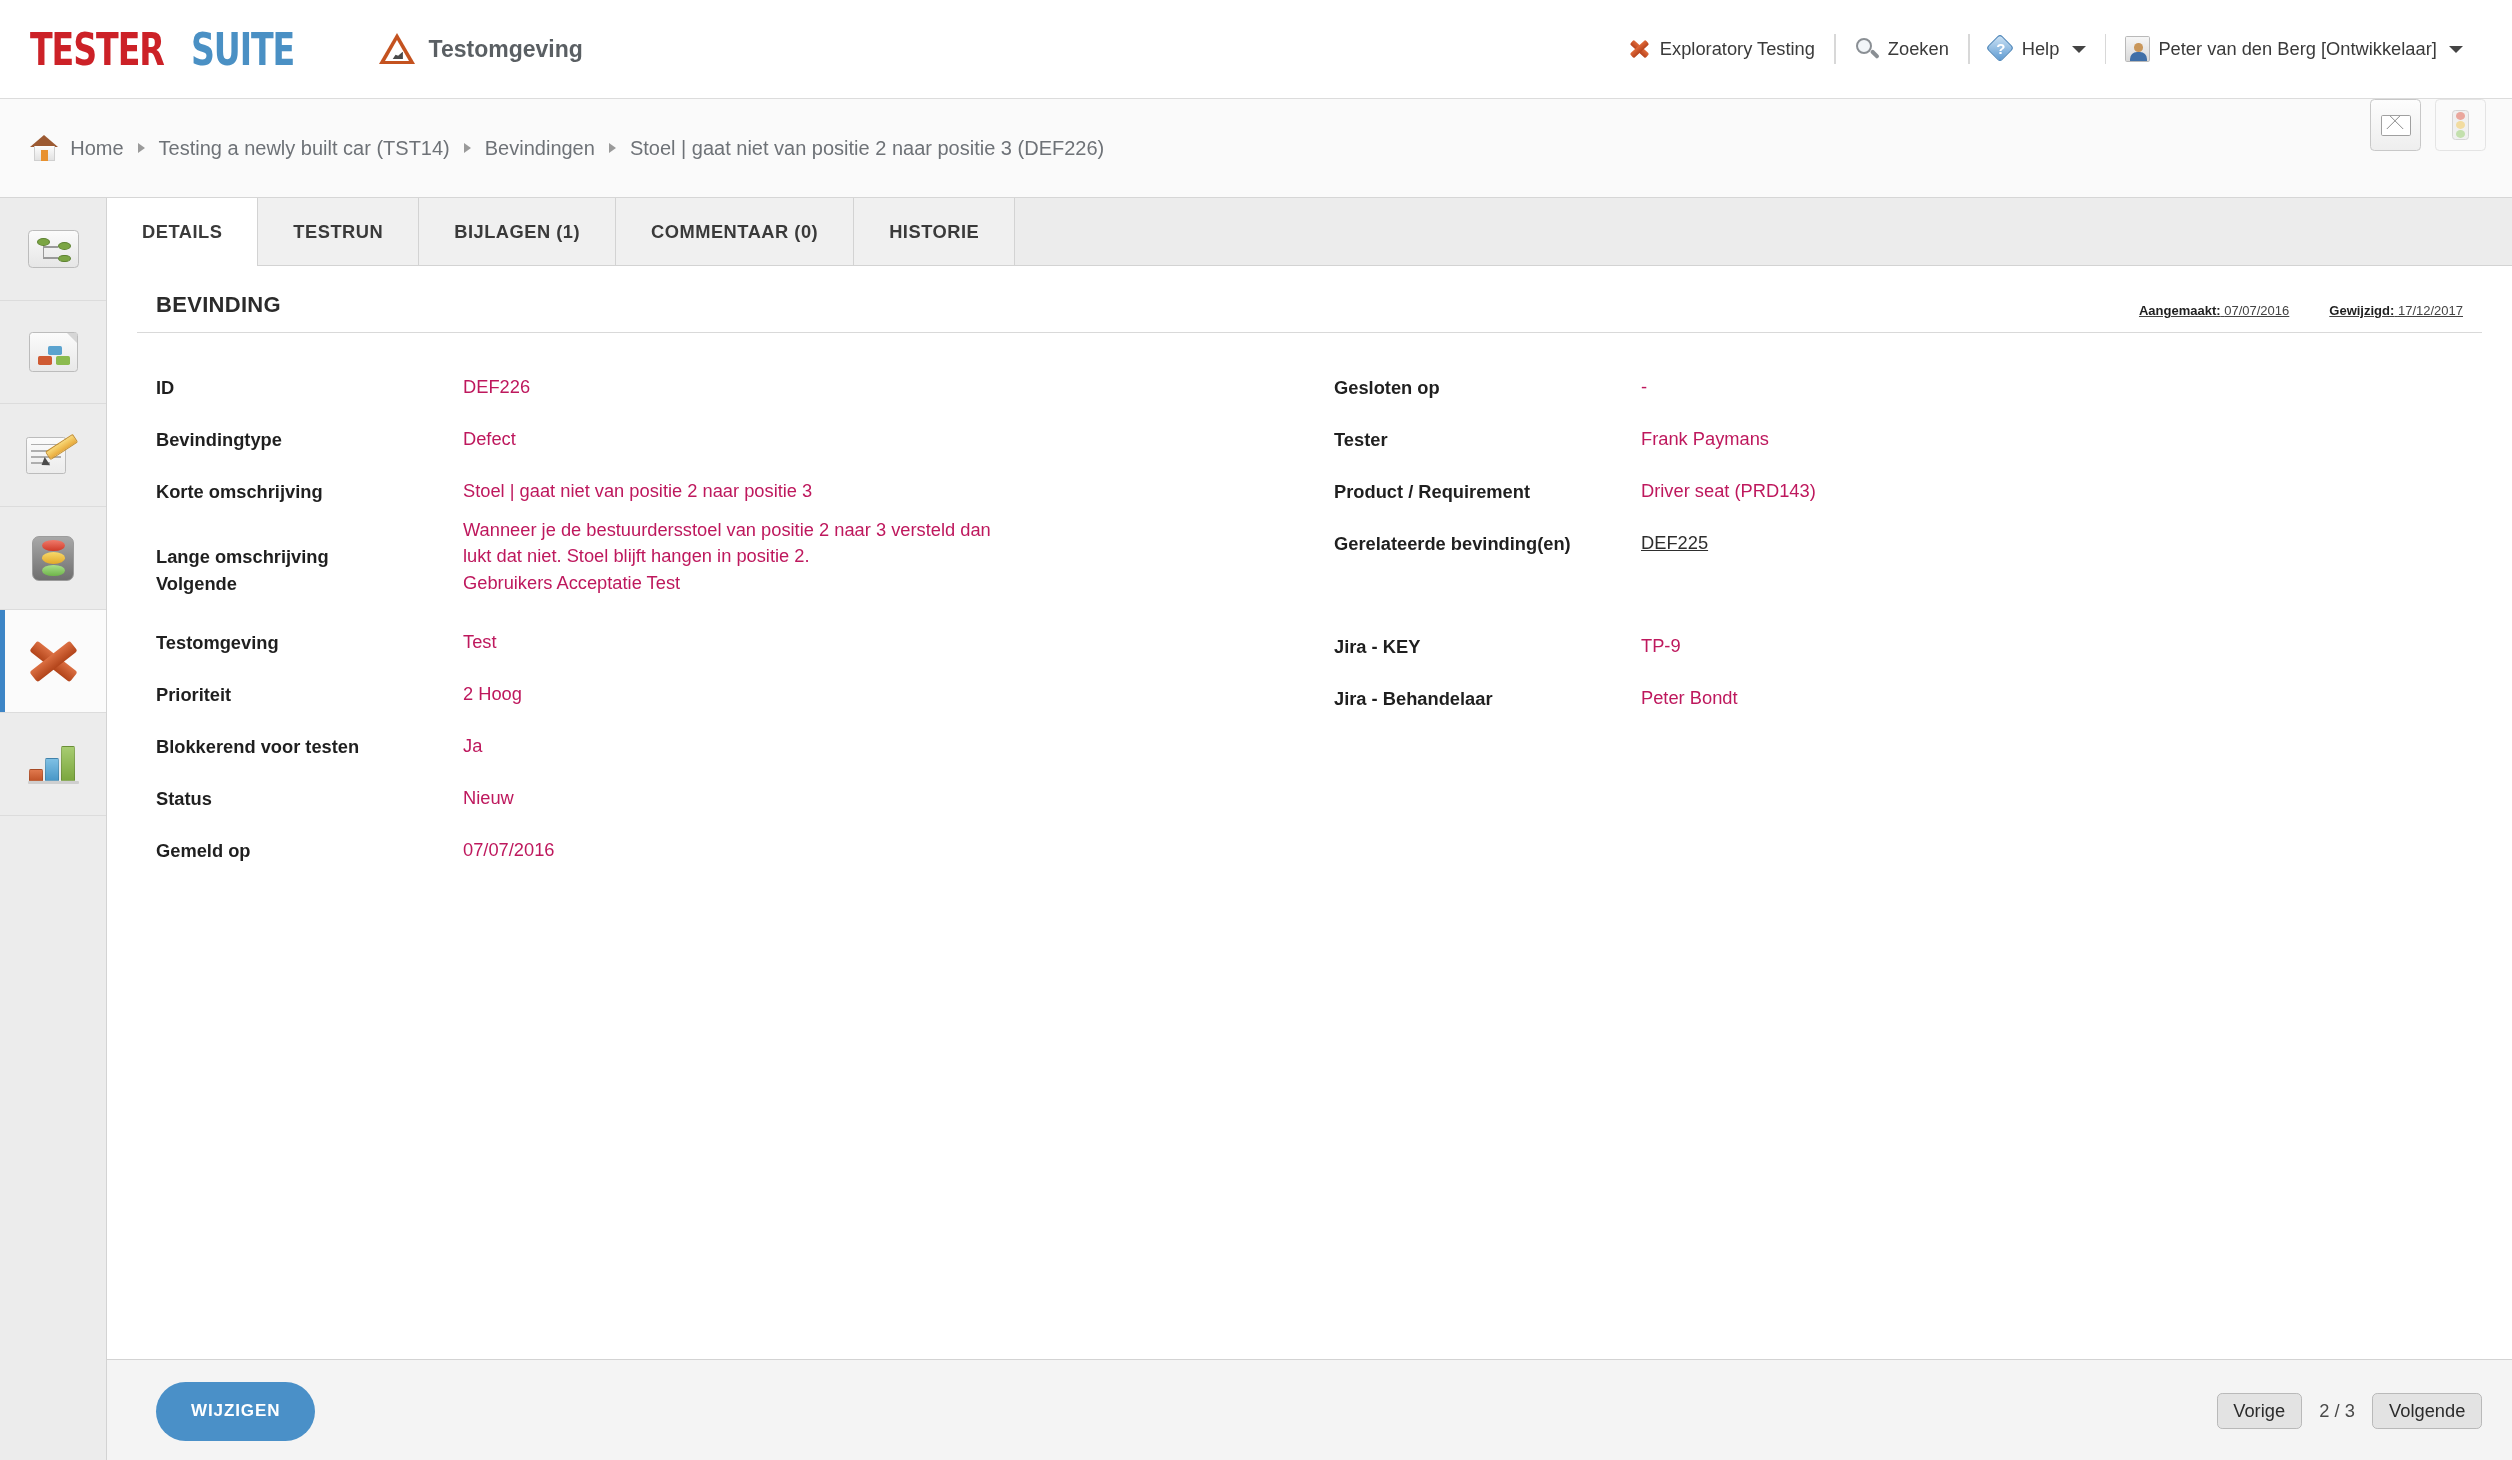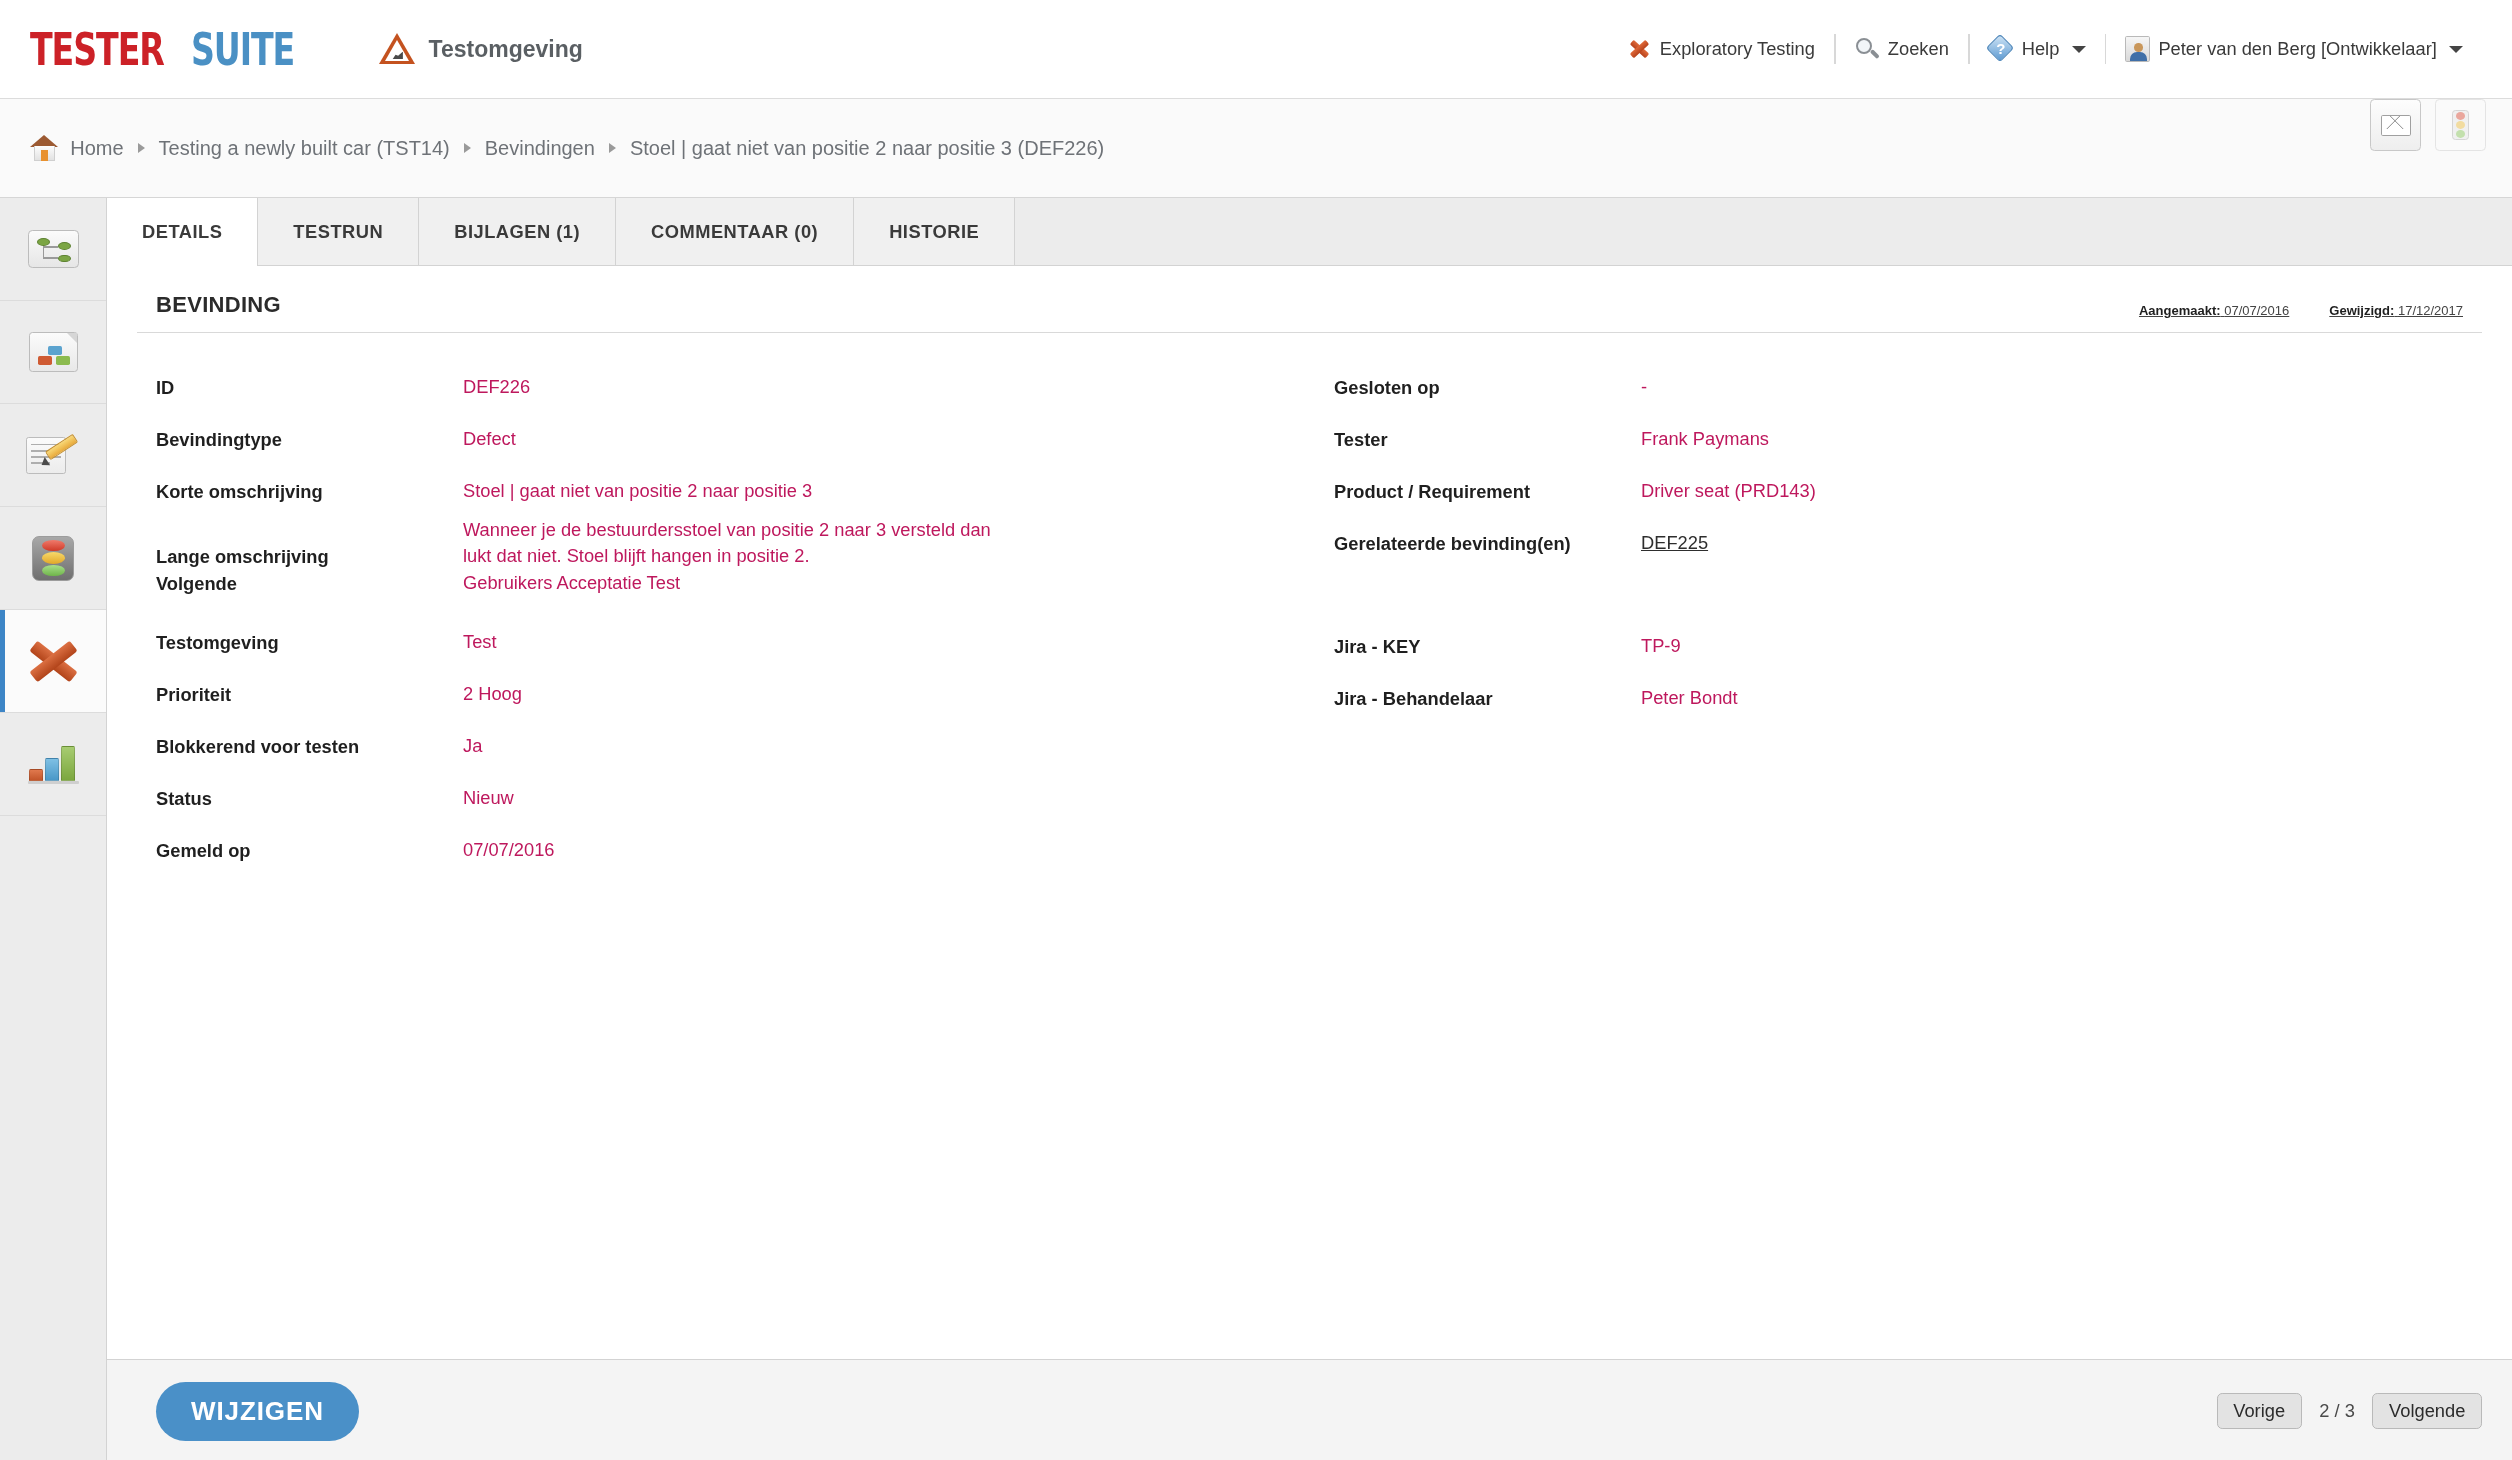--- a/index.html
+++ b/index.html
@@ -223,21 +223,21 @@
   }
 
   
   .footerbar {
     height: 103px; background: #f4f4f4; border-top: 1.7px solid #d3d3d3;
     display: flex; align-items: center; justify-content: space-between;
     padding: 0 30px 0 49px; flex: none;
   }
   .btn-primary {
     background: #4a90c8; color:#ffffff; border:none; border-radius: 30px;
-    padding: 0 35px; height: 59px; font-size: 26px; font-weight: bold;
+    padding: 0 35px; height: 59px; font-size: 17px; font-weight: bold;
     letter-spacing: 0.9px; cursor: pointer; font-family:"Liberation Sans", sans-serif;
   }
   .pager { display:flex; align-items:center; gap: 17.5px; }
   .pg-btn {
     border:0.9px solid #b9b9b9; border-radius:5.2px; background:#e3e3e3;
     font-size: 18.3px; color:#2b2b2b; padding: 6.1px 15.7px; cursor:pointer;
     font-family:"Liberation Sans", sans-serif;
   }
   .pg-count { font-size: 18.3px; color:#4a4a4a; }
 </style>

